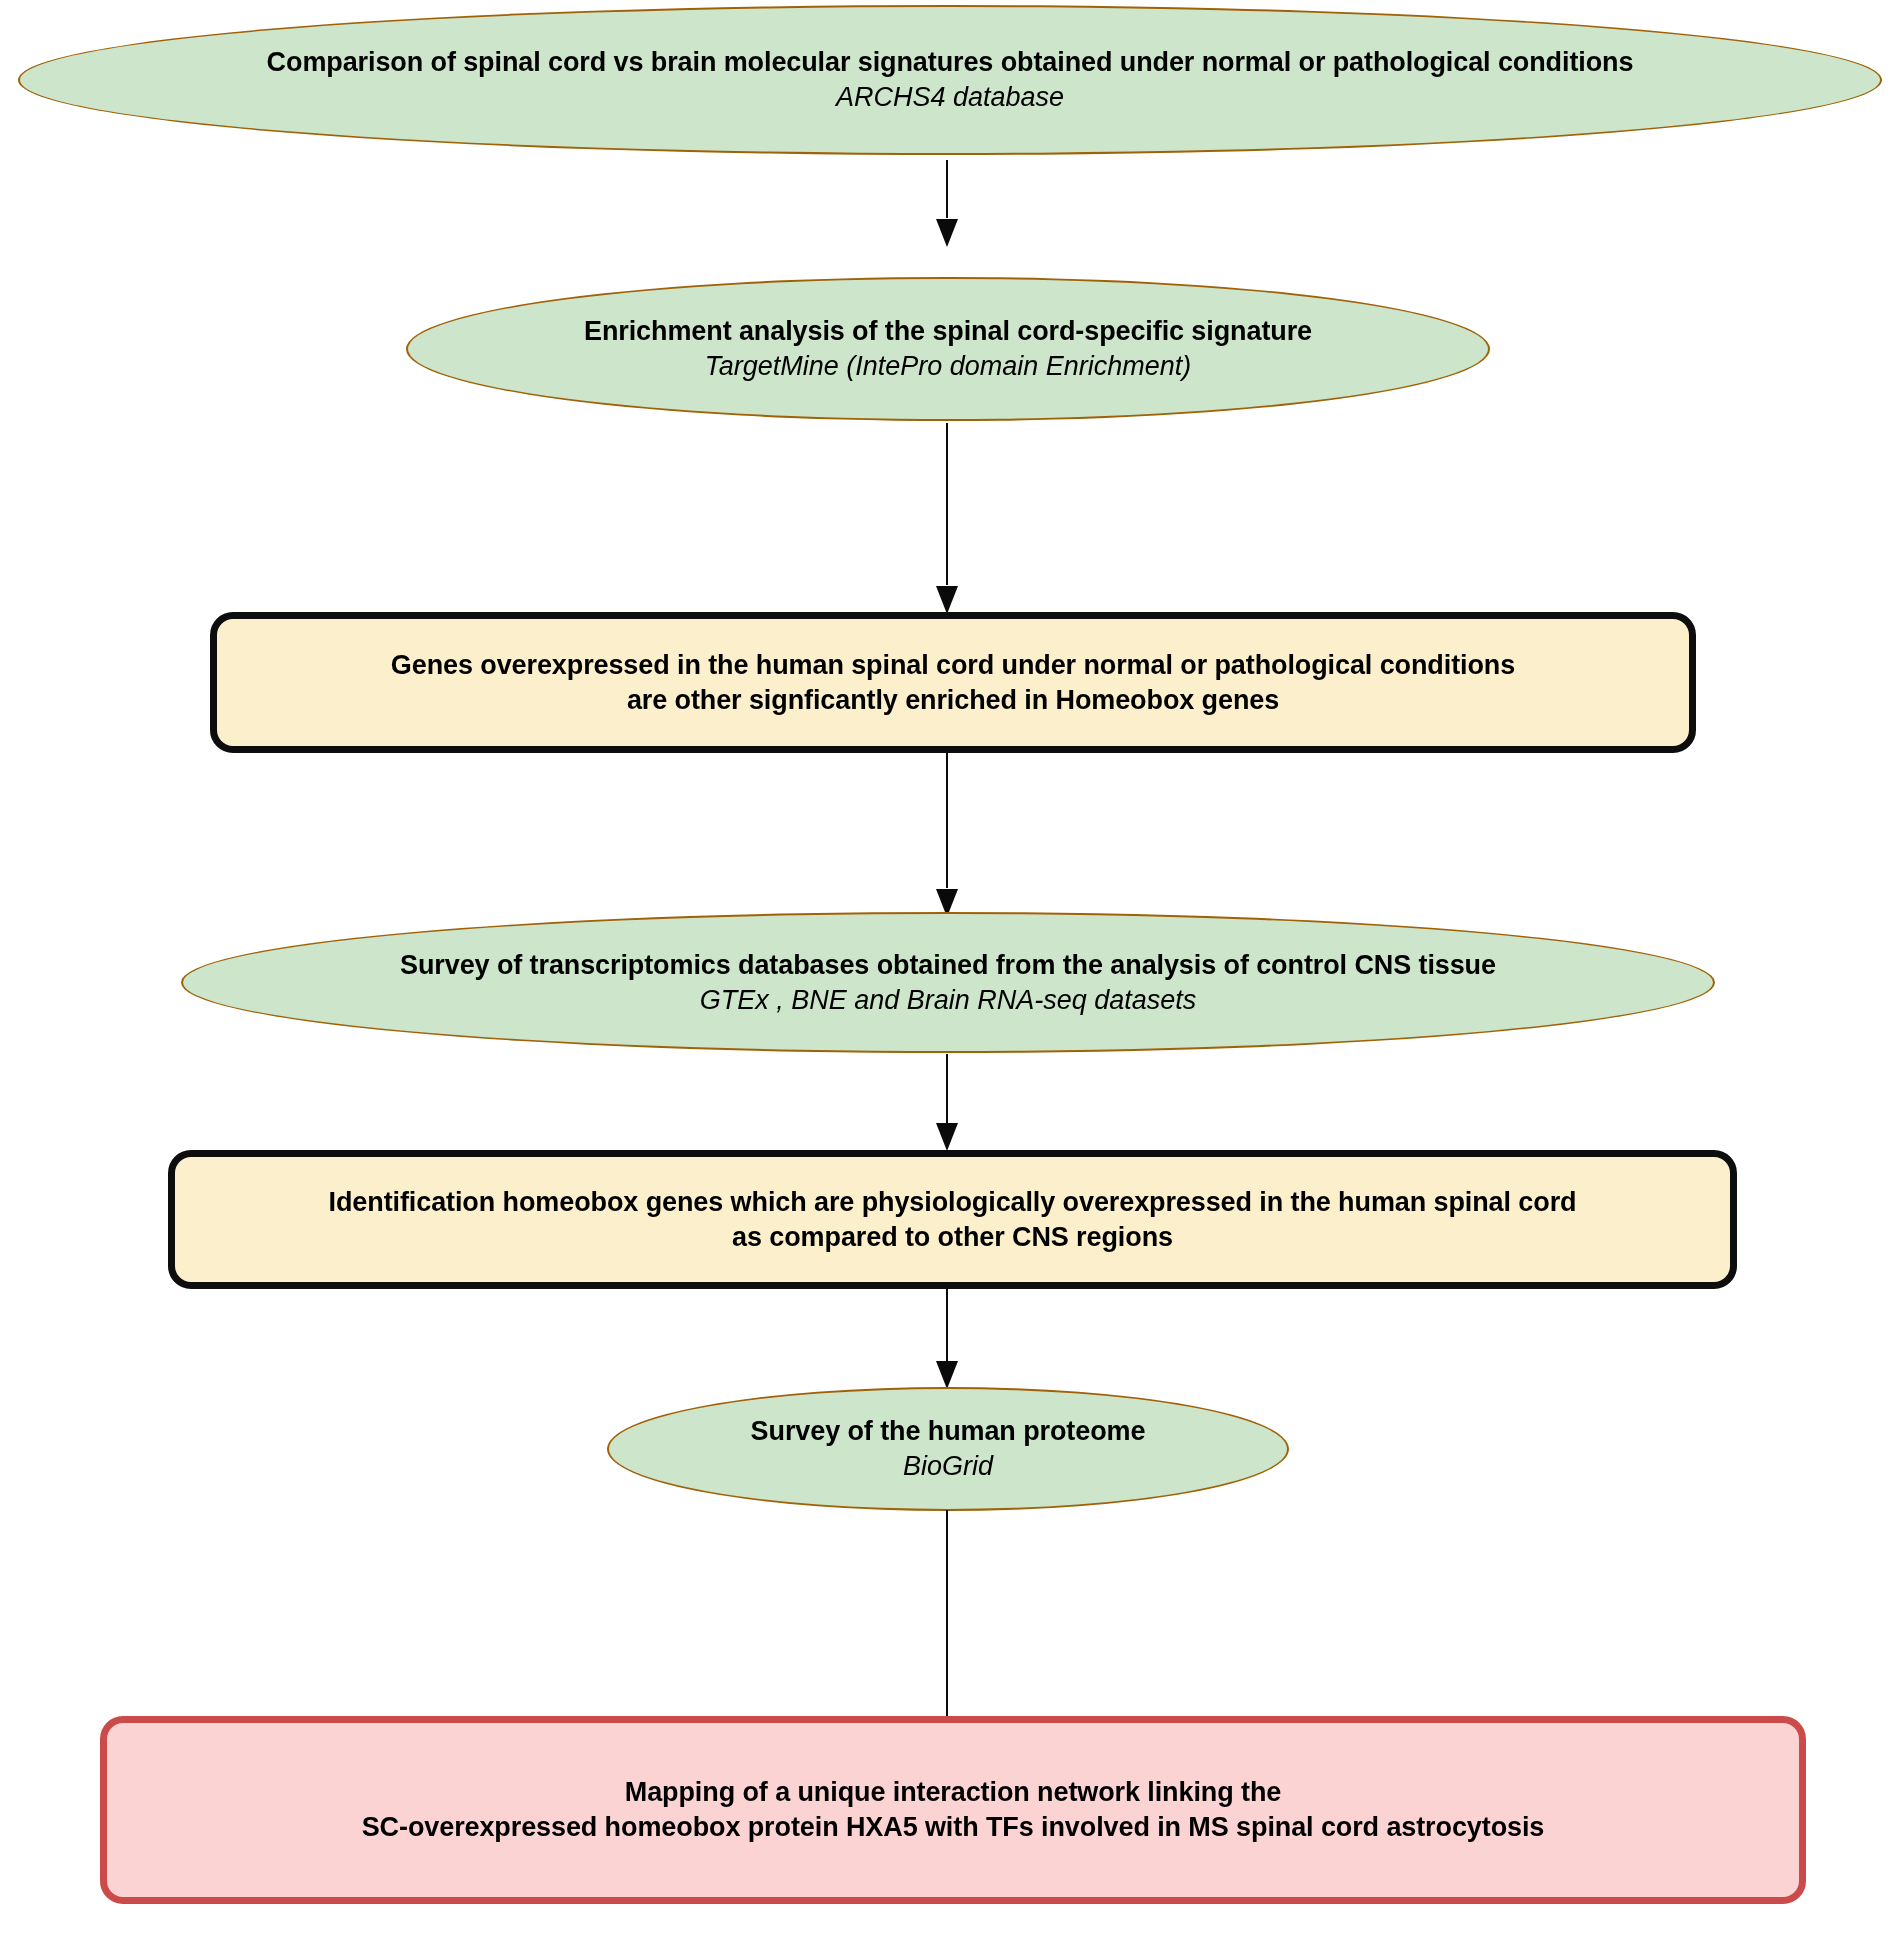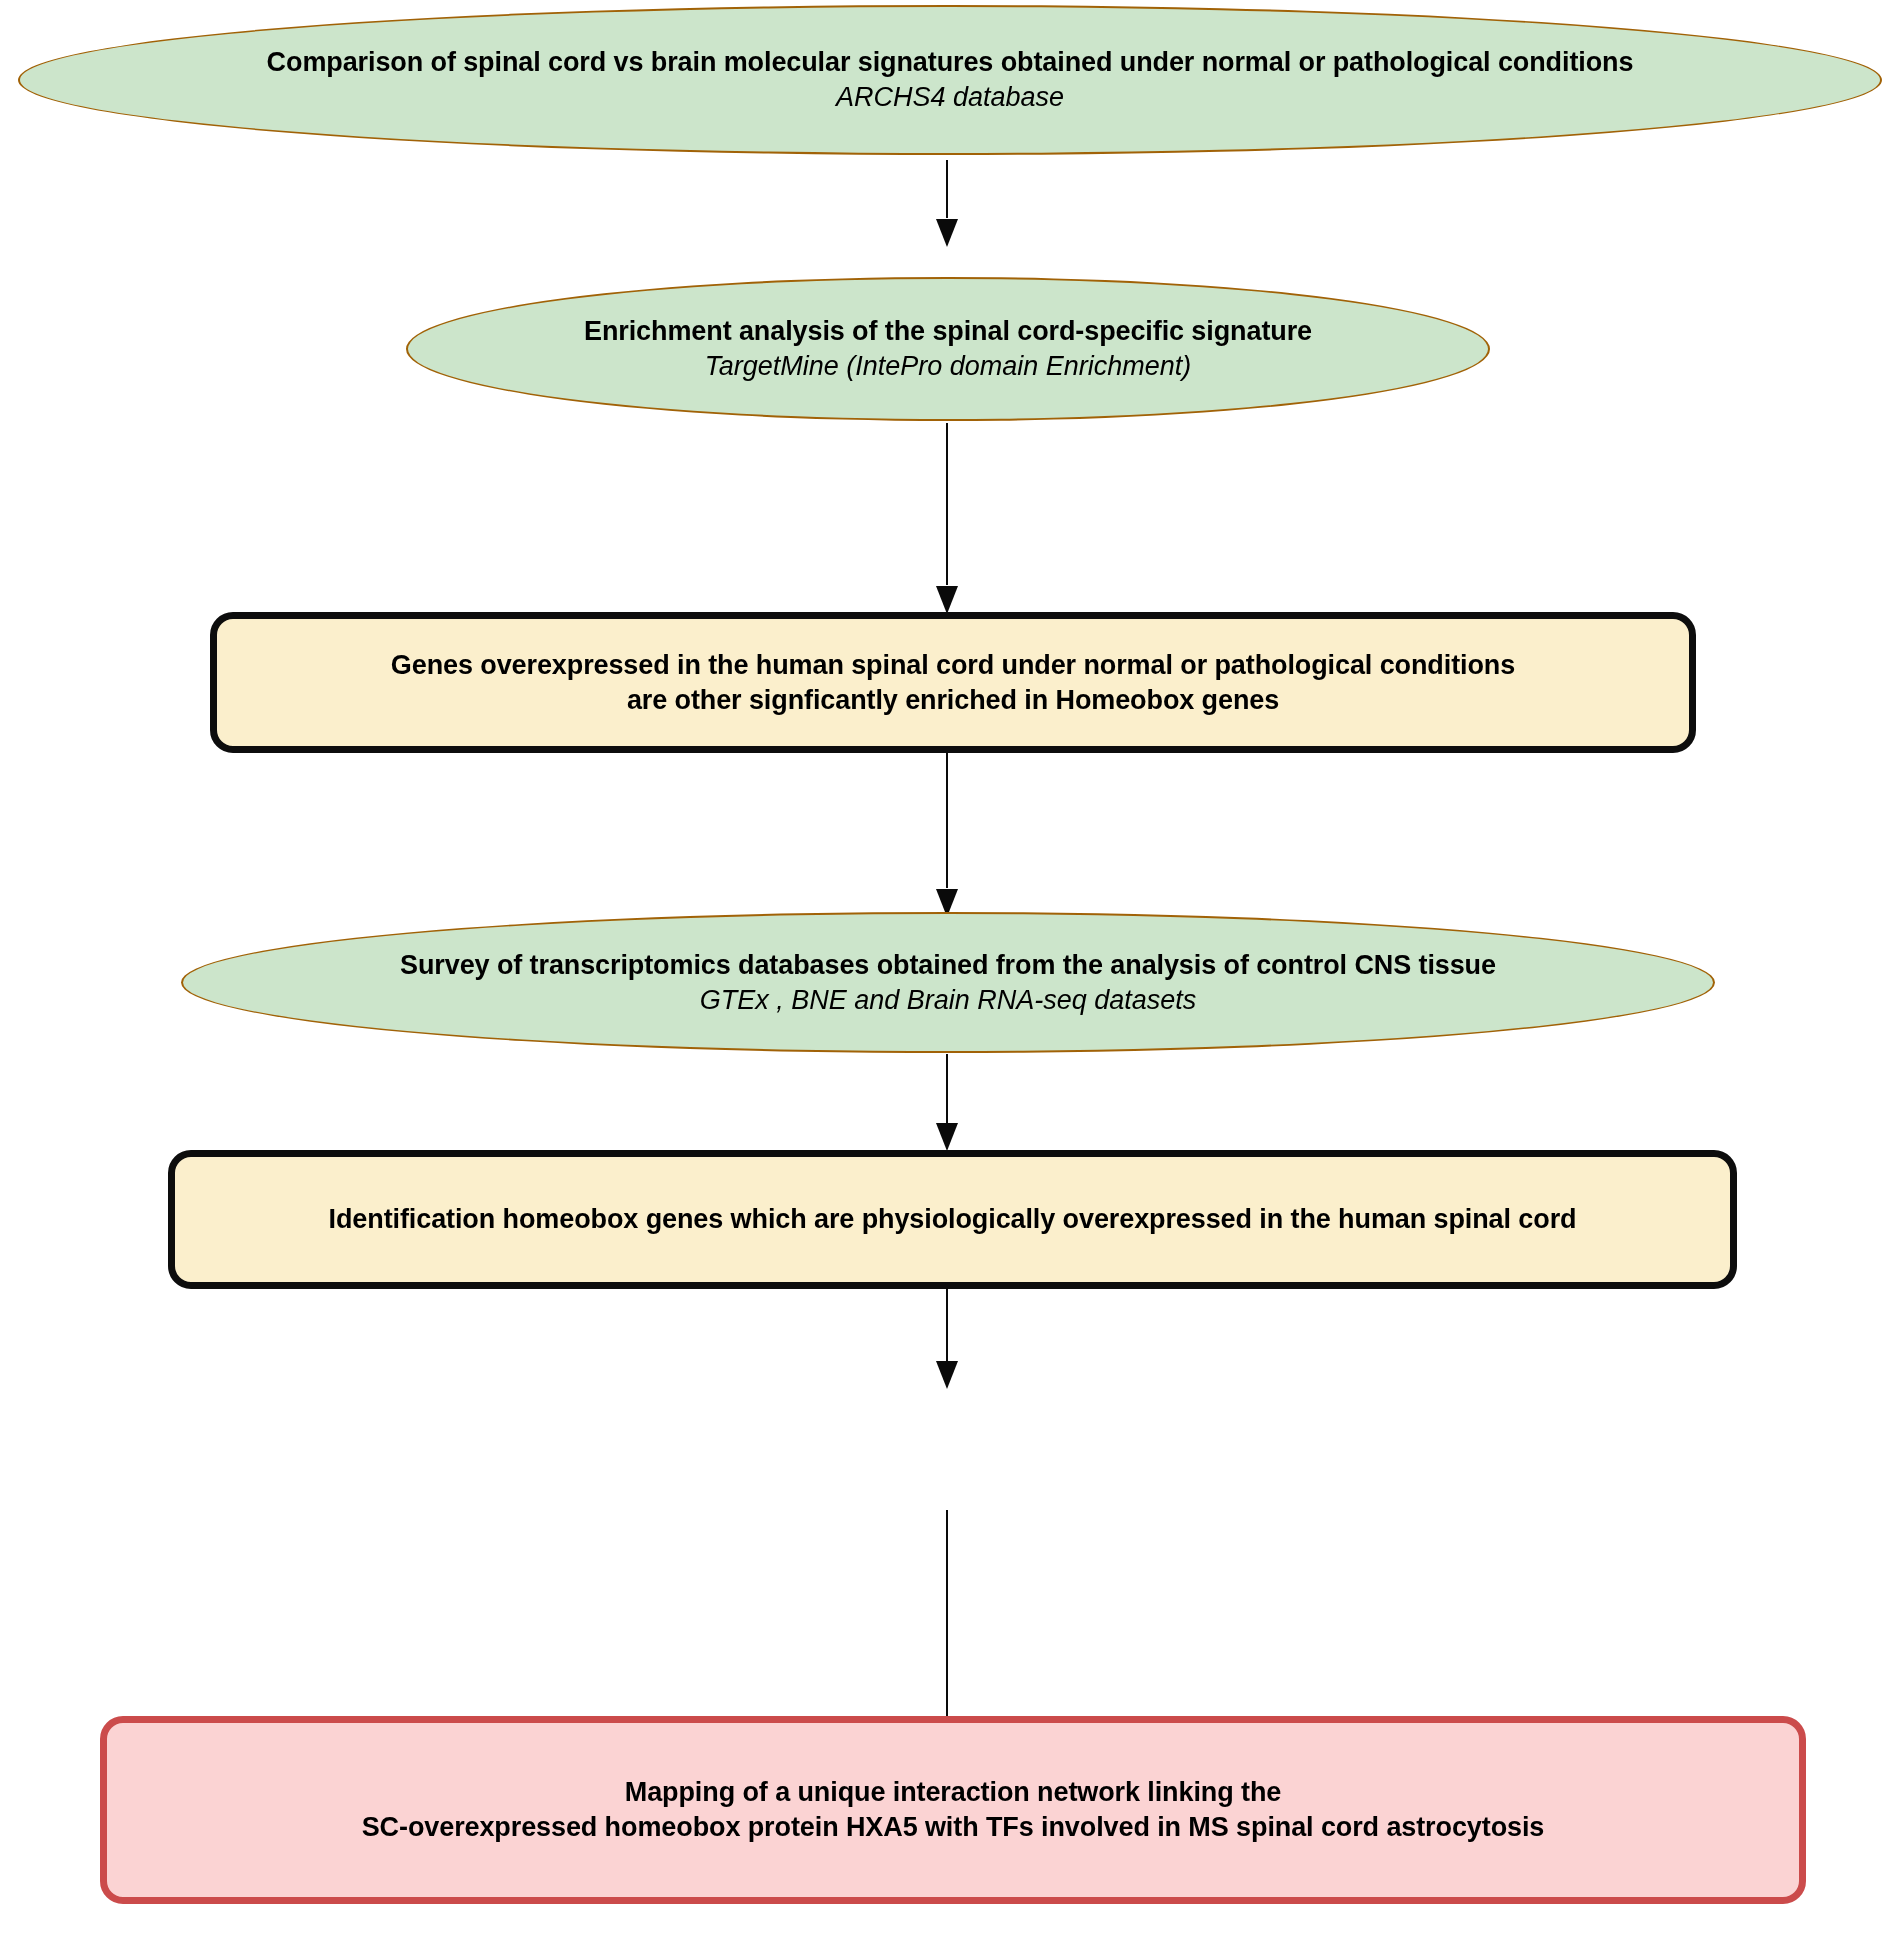--- a/index.html
+++ b/index.html
@@ -142,28 +142,35 @@
   </div>
 
   <div class="arrow" style="left:947px; top:1054px; height:97px;">
     <div class="shaft" style="height:69px;"></div>
     <div class="head"></div>
   </div>
 
   <div class="box box-yellow" style="left:168px; top:1150px; width:1569px; height:139px;padding-left:18px;">
     <div class="node-text">
       <span class="line-main">Identification homeobox genes which are physiologically overexpressed in the human spinal cord</span>
+      <span class="line-main">as compared to other CNS regions</span>
     </div>
   </div>
 
   <div class="arrow" style="left:947px; top:1288px; height:101px;">
     <div class="shaft" style="height:73px;"></div>
     <div class="head"></div>
   </div>
 
+  <div class="ellipse" style="left:607px; top:1387px; width:682px; height:124px;">
+    <div class="node-text">
+      <span class="line-main">Survey of the human proteome</span>
+      <span class="line-sub">BioGrid</span>
+    </div>
+  </div>
 
   <div class="arrow" style="left:947px; top:1510px; height:234px;">
     <div class="shaft" style="height:206px;"></div>
     <div class="head"></div>
   </div>
 
   <div class="box box-red" style="left:100px; top:1716px; width:1706px; height:188px;">
     <div class="node-text">
       <span class="line-main">Mapping of a unique interaction network linking the</span>
       <span class="line-main">SC-overexpressed homeobox protein HXA5 with TFs involved in MS spinal cord astrocytosis</span>

